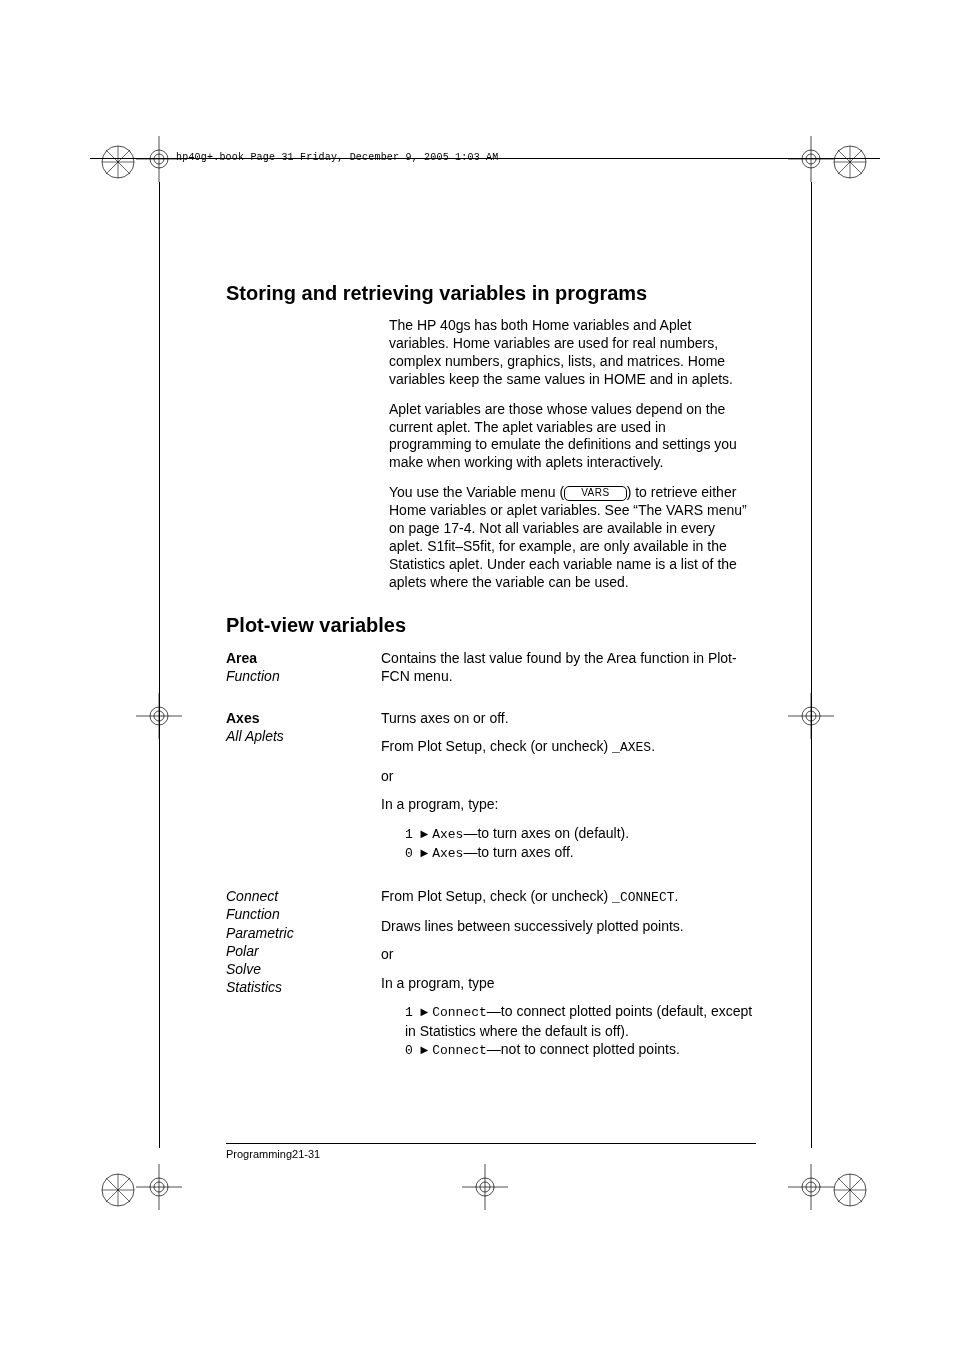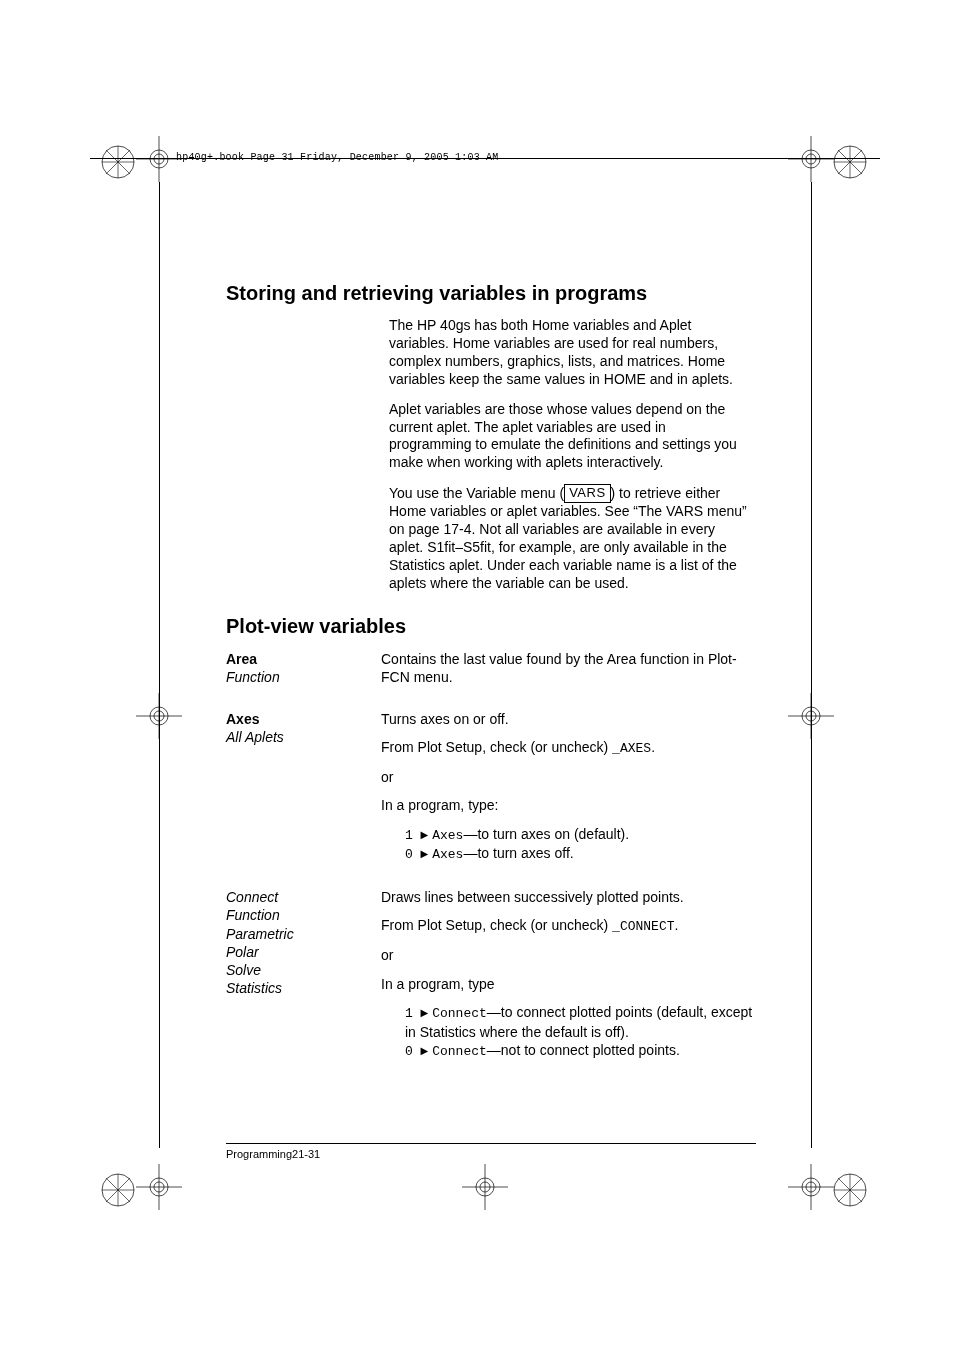--- a/index.html
+++ b/index.html
@@ -49,23 +49,23 @@
   }
   .body-col p {
     font-size: 14px;
     line-height: 1.28;
     margin: 0 0 12px 8px;
     font-stretch: condensed;
   }
   .vars-key {
     display: inline-block;
     border: 1px solid #000;
-    border-radius: 0;
-    padding: 0 4px;
-    font-size: 13px;
+    border-radius: 5px;
+    padding: 0 16px;
+    font-size: 10px;
     font-family: Arial, sans-serif;
     letter-spacing: 0.5px;
     vertical-align: 1px;
   }
   .entry {
     display: flex;
     margin-top: 6px;
   }
   .entry + .entry {
     margin-top: 14px;
@@ -298,24 +298,24 @@
   <div class="entry">
     <div class="term">
       <span class="ital">Connect</span>
       <span class="ital">Function</span>
       <span class="ital">Parametric</span>
       <span class="ital">Polar</span>
       <span class="ital">Solve</span>
       <span class="ital">Statistics</span>
     </div>
     <div class="def">
-      <p>Draws lines between successively plotted points.</p>
       <p>
         <span>From Plot Setup, check (or uncheck) </span><span class="underline-space"></span><span class="mono">CONNECT</span><span>.</span>
       </p>
+      <p>Draws lines between successively plotted points.</p>
       <p>or</p>
       <p>In a program, type</p>
       <p class="indent">
         <span class="mono">1 </span><span class="tri">▶</span> <span class="mono">Connect</span><span>—to connect plotted points (default, except in Statistics where the default is off).</span><br>
         <span class="mono">0 </span><span class="tri">▶</span> <span class="mono">Connect</span><span>—not to connect plotted points.</span>
       </p>
     </div>
   </div>
 
 </div>

